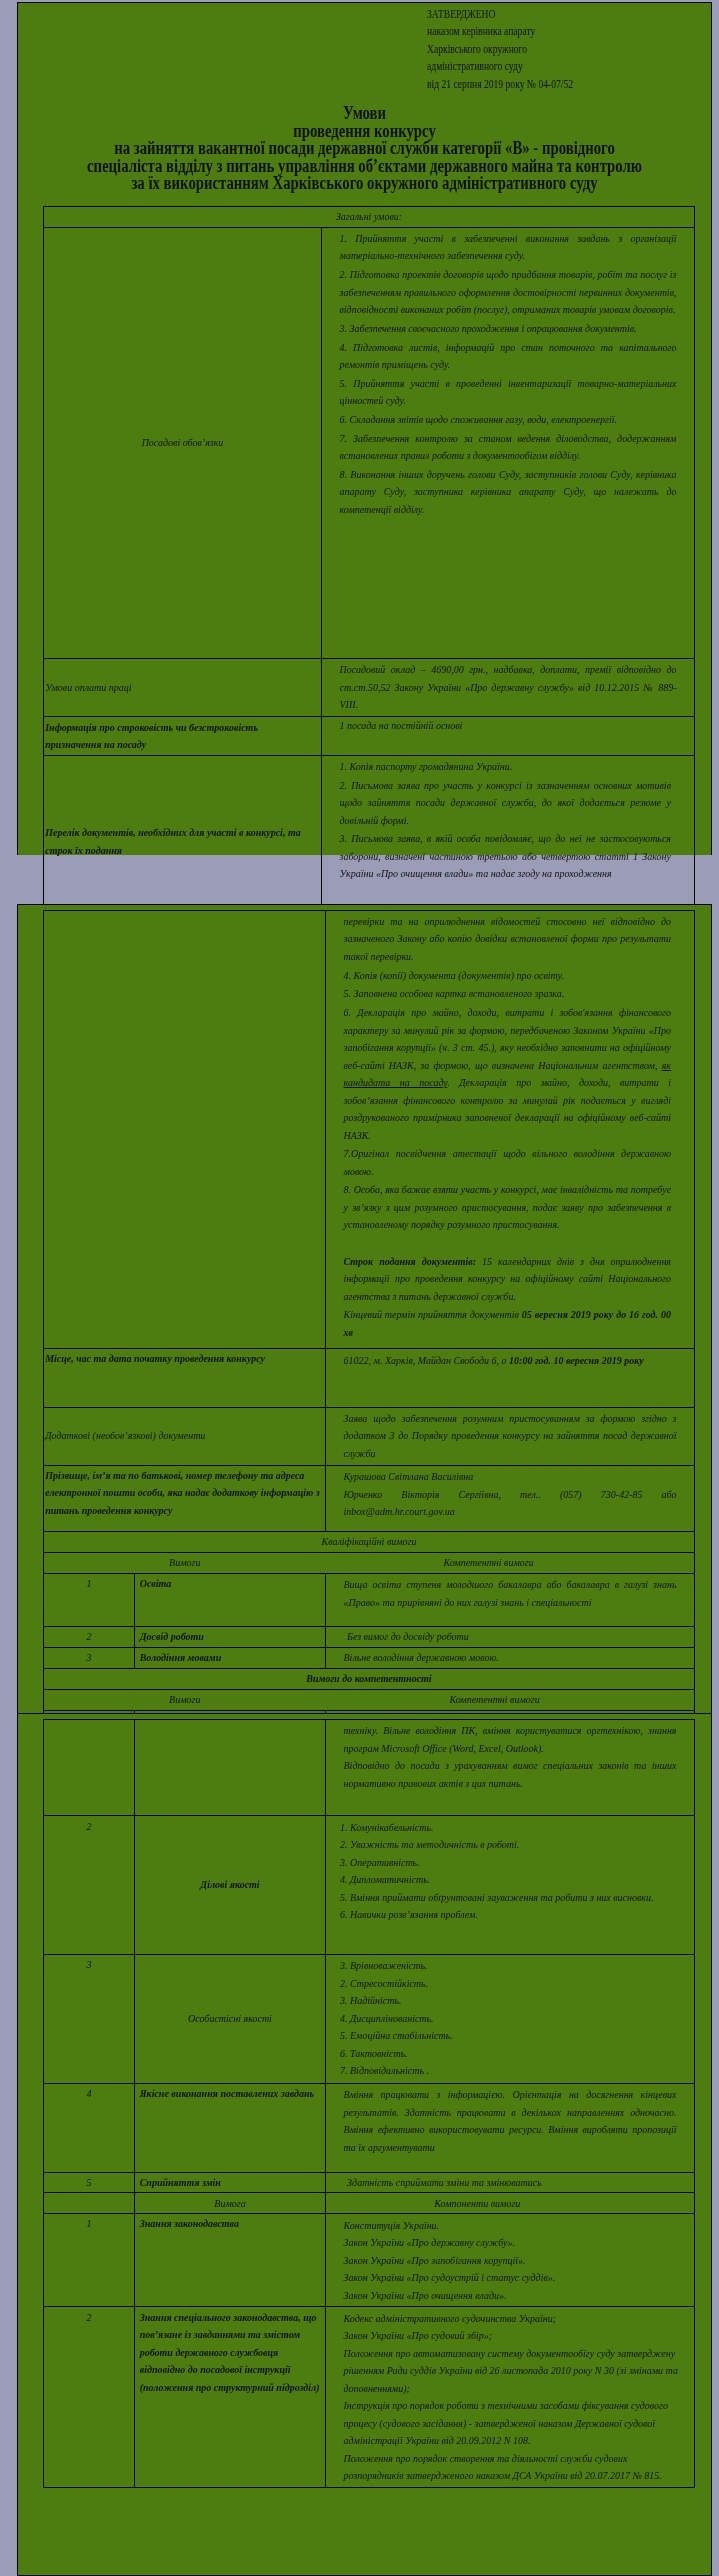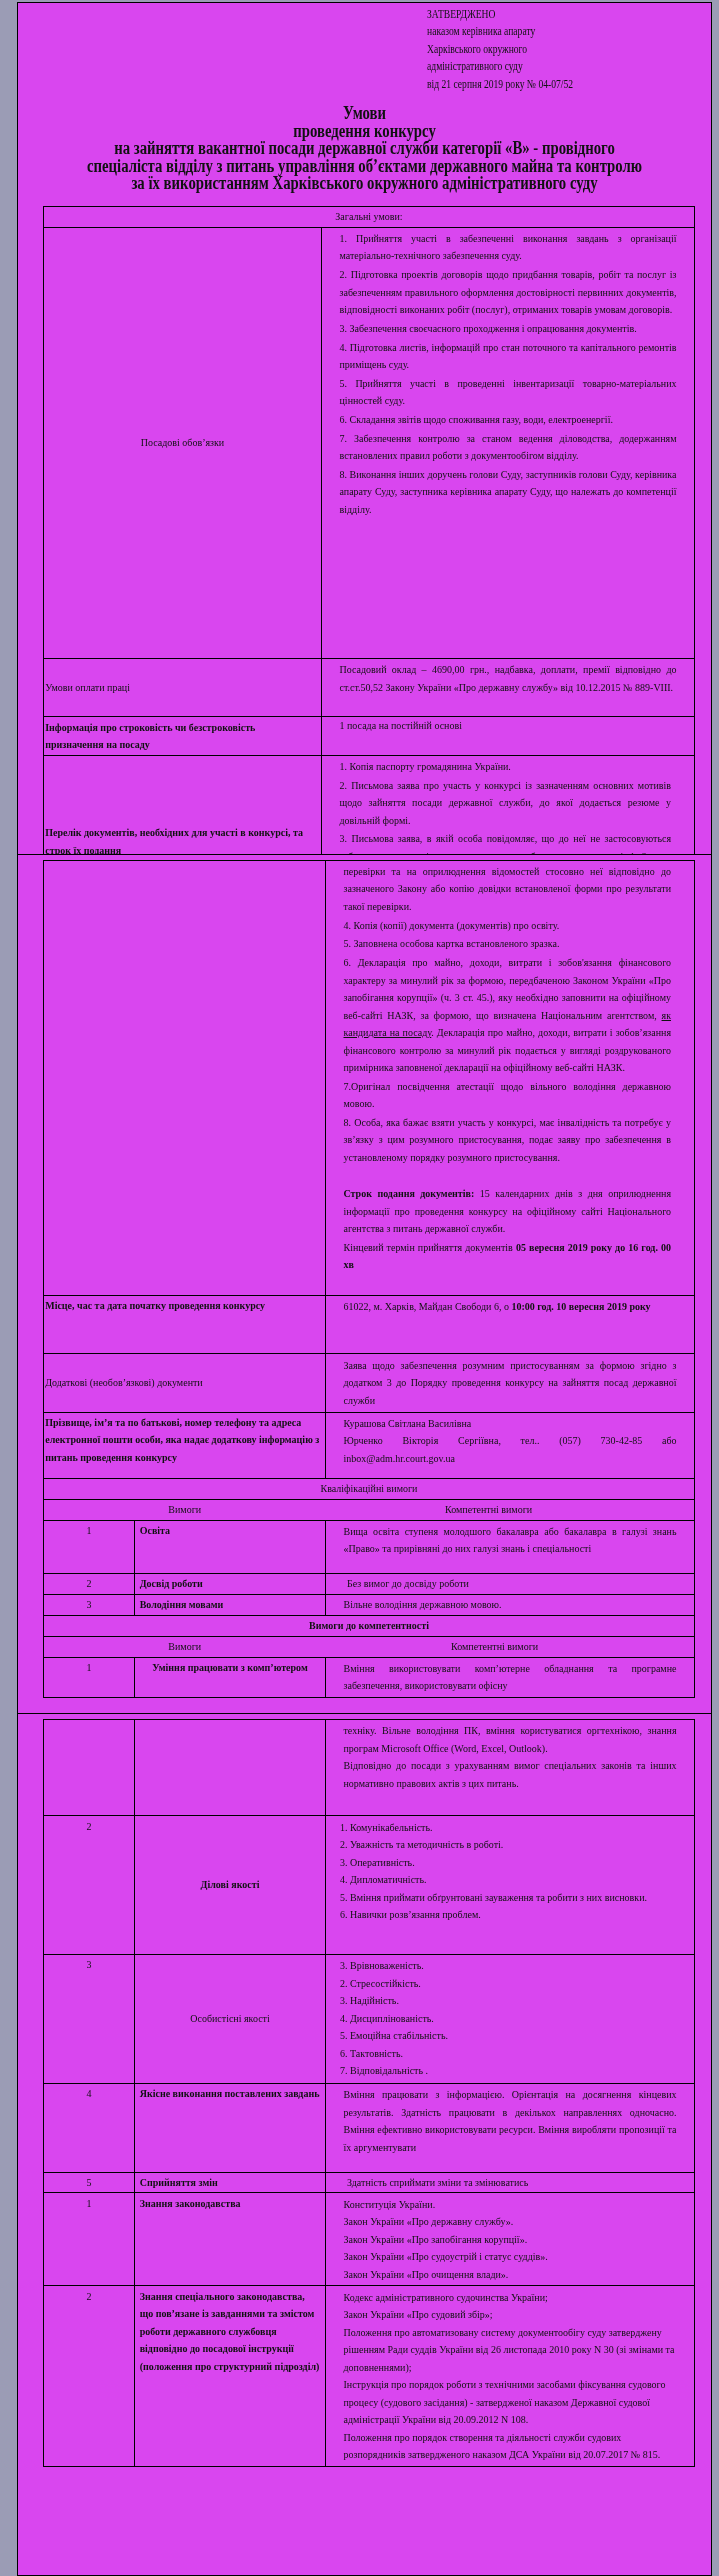--- a/index.html
+++ b/index.html
@@ -4,46 +4,46 @@
 <style>
   html, body { margin: 0; padding: 0; }
   body {
     width: 720px; height: 2576px; position: relative; overflow: hidden;
     background: #9b9cb5;
     font-family: "Liberation Serif", "DejaVu Serif", serif;
     color: #111;
   }
   .page {
     position: absolute; left: 17px; width: 695px;
-    background: #d946ef;
+    background: #4d7c0f;
     border: 1.2px solid #000;
     box-sizing: border-box;
   }
   #page1 { top: 1.8px; height: 853px; border-bottom: none; }
-  #page2 { top: 854px; height: 861px; border-top: 1.8px solid #000; border-bottom: none; }
+  #page2 { top: 904px; height: 861px; border-top: 1.8px solid #000; border-bottom: none; }
   #page3 { top: 1713px; height: 863px; border-top: 1.8px solid #000; border-bottom: 1.8px solid #000; }
 
   .approval {
     position: absolute; left: 409px; top: 2.9px; font-size: 12.3px; line-height: 17.5px;
     transform: scaleX(0.78); transform-origin: left top;
   }
   .approval div { white-space: nowrap; }
   .title-block {
     position: absolute; left: 0; right: 0; top: 86px; text-align: center;
     font-size: 18px; line-height: 17.5px; font-weight: bold;
   }
   .title-block div { white-space: nowrap; transform: scaleX(0.82); }
 
   table.doc {
     position: absolute; left: 25px; width: 652px;
     border-collapse: collapse; table-layout: fixed;
     font-size: 10px; line-height: 17.5px;
   }
   table.doc td {
-    border: 0.9px solid #000; vertical-align: top; padding: 1.2px 4.7px;
+    border: 0.9px solid #000; vertical-align: top; padding: 1.2px 4.7px; font-style: italic;
   }
   .center { text-align: center; }
   .bold { font-weight: bold; }
   .just { text-align: justify; }
   .mid { vertical-align: middle !important; }
   .item { margin: 0 0 1.2px 0; }
   .line { display: block; }
   .u { text-decoration: underline; }
 </style>
 </head>
@@ -228,20 +228,25 @@
       <td class="center">4</td>
       <td class="bold" style="height:85px">Якісне виконання поставлених завдань</td>
       <td class="just" style="padding:2.3px 17.5px">Вміння працювати з інформацією. Орієнтація на досягнення кінцевих результатів. Здатність працювати в декількох направленнях одночасно. Вміння ефективно використовувати ресурси. Вміння виробляти пропозиції та їх аргументувати</td>
     </tr>
     <tr>
       <td class="center">5</td>
       <td class="bold">Сприйняття змін</td>
       <td style="padding:1.2px 21px">Здатність сприймати зміни та змінюватись</td>
     </tr>
     <tr>
+      <td></td>
+      <td class="center">Вимога</td>
+      <td class="center" style="padding-right:70px">Компоненти вимоги</td>
+    </tr>
+    <tr>
       <td class="center">1</td>
       <td class="bold" style="height:79px">Знання законодавства</td>
       <td style="padding:2.3px 17.5px">
         <div>Конституція України.</div>
         <div>Закон України «Про державну службу».</div>
         <div>Закон України «Про запобігання корупції».</div>
         <div>Закон України «Про судоустрій і статус суддів».</div>
         <div>Закон України «Про очищення влади».</div>
       </td>
     </tr>

